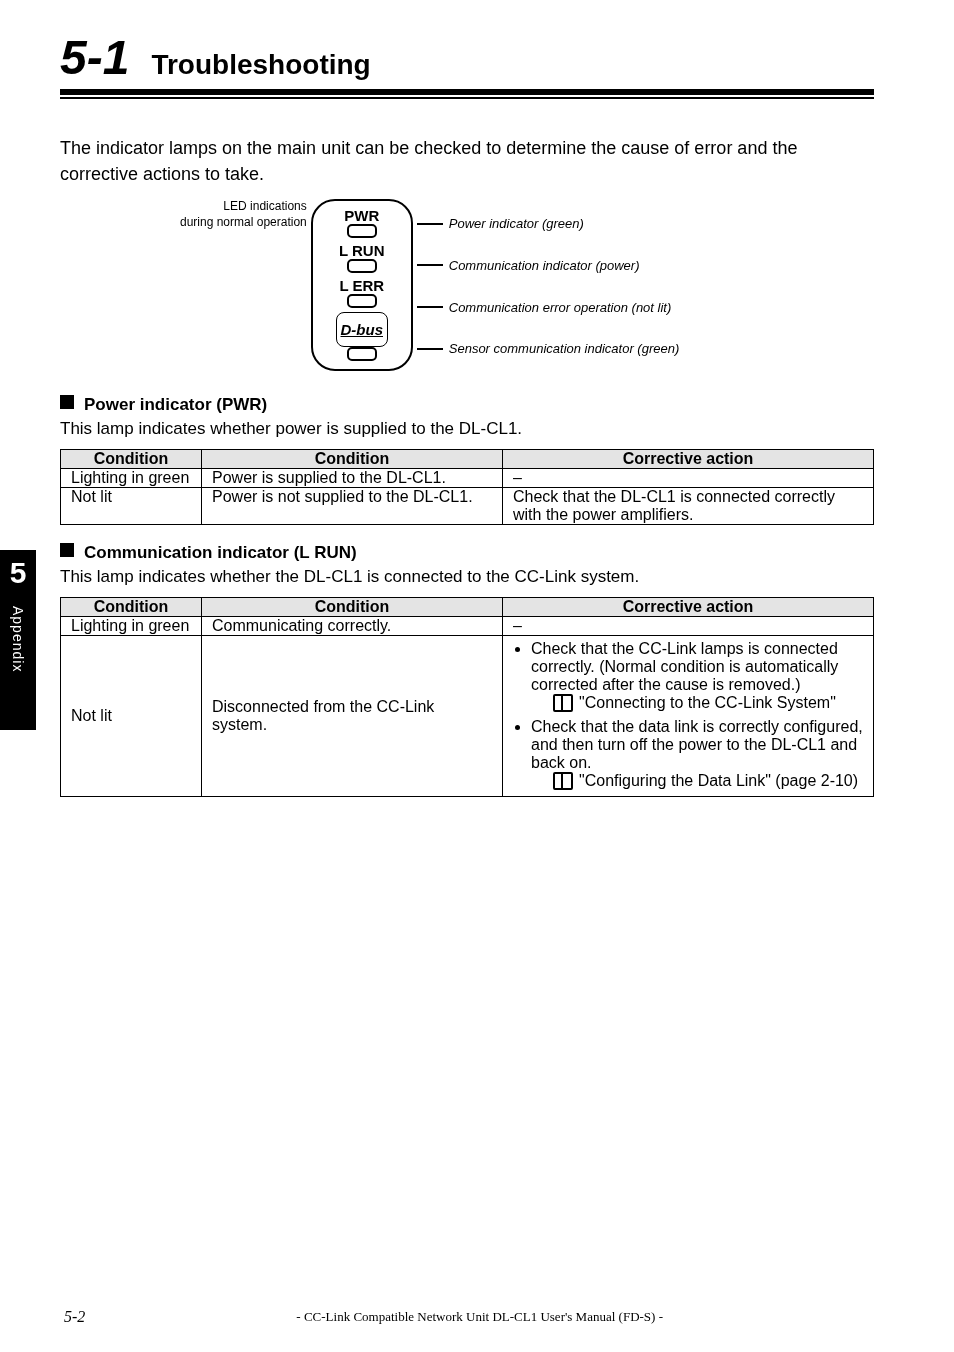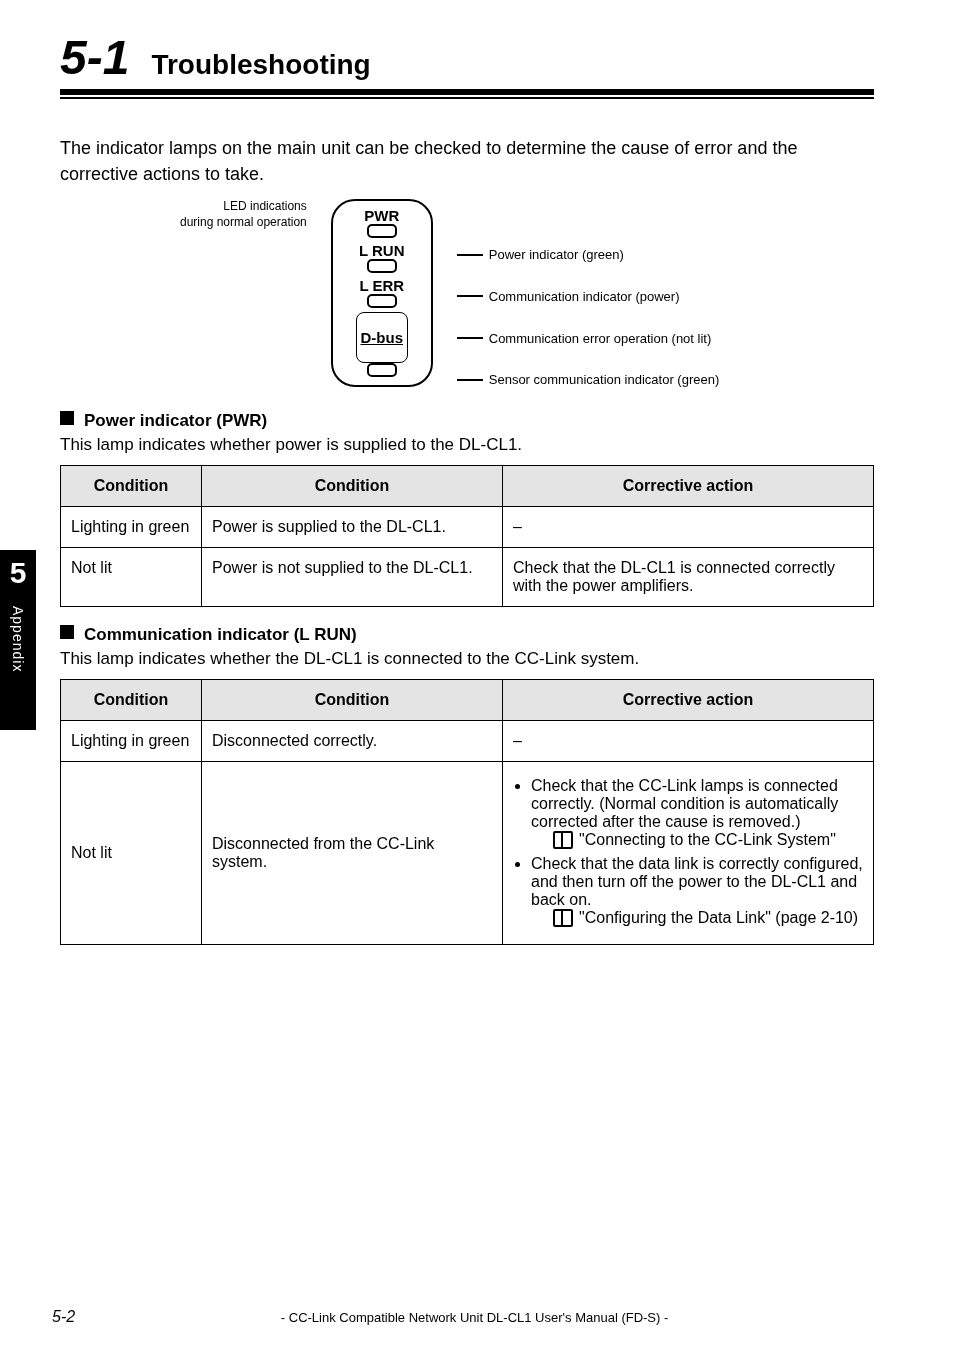--- a/index.html
+++ b/index.html
@@ -54,45 +54,45 @@
     font-size: 28px;
     font-weight: bold;
   }
   .rule-thick { height: 6px; background: #000; margin-top: 4px; }
   .rule-thin  { height: 2px; background: #000; margin-top: 2px; margin-bottom: 36px; }
 
   .body-text { font-size: 18px; line-height: 1.45; margin: 12px 0; }
 
   .diagram-wrap {
     display: flex;
-    gap: 24px;
-    align-items: flex-end;
+    gap: 4px;
+    align-items: center;
     margin: 10px 0 24px 120px;
   }
   .diagram-side {
     font-size: 12px;
     line-height: 1.3;
     text-align: right;
     align-self: flex-start;
   }
   .badge-box {
     border: 2px solid #000;
     border-radius: 24px;
     padding: 6px 10px 8px 10px;
     width: 78px;
     display: flex;
     flex-direction: column;
     gap: 4px;
     align-items: center;
   }
   .badge-label { font-size: 15px; font-weight: bold; }
-  .badge-label.italic { text-decoration: underline; border:1px solid #000; border-radius:8px; padding:16px 4px;}
+  .badge-label.italic { font-style: italic; text-decoration: underline; border:1px solid #000; border-radius:8px; padding:8px 4px;}
   .led-slot { width: 26px; height: 10px; border: 2px solid #000; border-radius: 5px; }
   .led-row { display:flex; flex-direction:column; align-items:center; }
-  .diagram-right { font-size: 13px; display:flex; flex-direction:column; justify-content:space-between; padding-top:2px; }
+  .diagram-right { font-size: 13px; display:flex; flex-direction:column; justify-content:space-between; padding-top:2px;font-style:italic; }
   .diagram-right > div { display:flex; align-items:center; gap:6px; }
   .lead { width: 26px; height: 2px; background:#000; display:inline-block; }
 
   .section-h {
     display:flex;
     gap:10px;
     align-items:flex-start;
     font-size:17px;
     font-weight:bold;
     margin-top:18px;
@@ -106,21 +106,21 @@
   }
   .section-sub { font-size:17px; margin:4px 0 10px 0; }
 
   table.cond {
     border-collapse: collapse;
     width: 100%;
     font-size: 16px;
   }
   table.cond th, table.cond td {
     border: 1px solid #000;
-    padding: 11px 10px;
+    padding: 0 10px;
     vertical-align: top;
     text-align: left;
   }
   table.cond th { background: #e4e4e4; font-weight: bold; text-align: center; }
   .col1 { width: 120px; }
   .col2 { width: 280px; }
   .center { text-align:center; }
 
   .ref-icon {
     display:inline-block;
@@ -131,24 +131,25 @@
   }
   .ref-icon::before{
     content:"";
     position:absolute;
     left:6px; top:-2px; bottom:-2px; width:2px; background:#000;
   }
 
   .footer {
     position:absolute;
     bottom:26px;
-    left:52px; right:80px;
+    left:64px; right:80px;
     display:flex;
     align-items:center;
     font-size:13px;
+    font-family:Liberation Serif, serif;
   }
   .footer-page { font-style: italic; font-size:16px; }
   .footer-text { flex:1; text-align:center; }
   ul.bullets { margin:4px 0 4px 18px; padding:0; }
   ul.bullets li { margin-bottom:6px; }
   .indent { margin-left:22px; display:flex; gap:6px; align-items:flex-start; }
 </style>
 </head>
 <body>
 
@@ -247,21 +248,21 @@
     <thead>
       <tr>
         <th class="col1">Condition</th>
         <th class="col2">Condition</th>
         <th>Corrective action</th>
       </tr>
     </thead>
     <tbody>
       <tr>
         <td>Lighting in green</td>
-        <td>Disconnected correctly.</td>
+        <td>Communicating correctly.</td>
         <td class="center">–</td>
       </tr>
       <tr>
         <td style="vertical-align:middle;">Not lit</td>
         <td style="vertical-align:middle;">Disconnected from the CC-Link system.</td>
         <td>
           <ul class="bullets">
             <li>
               <span>Check that the CC-Link lamps is connected correctly. (Normal condition is automatically corrected after the cause is removed.)</span>
               <div class="indent">

